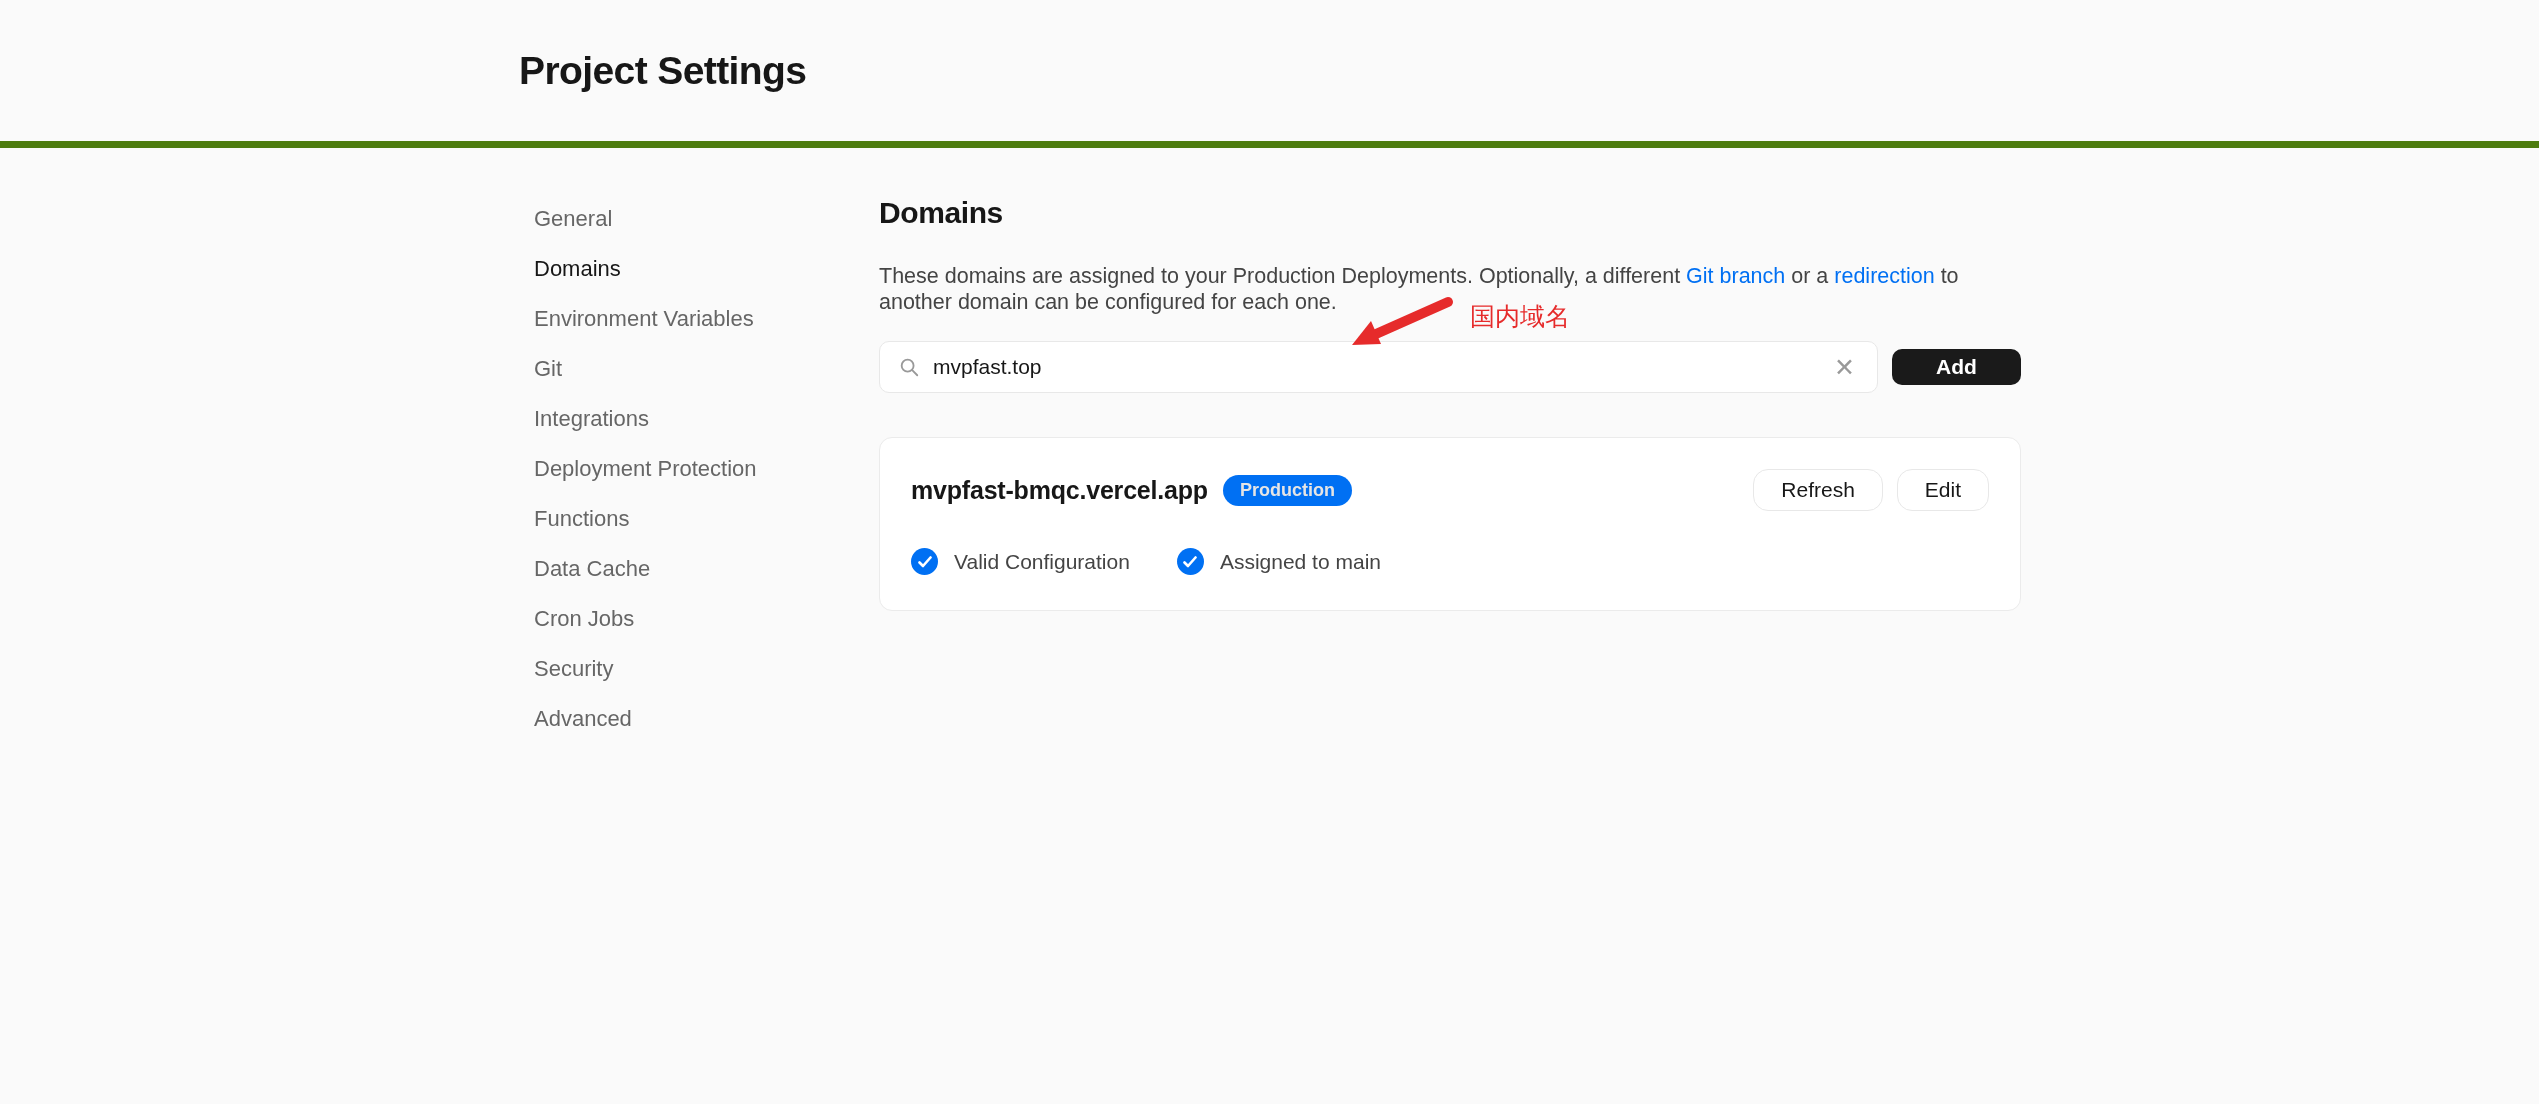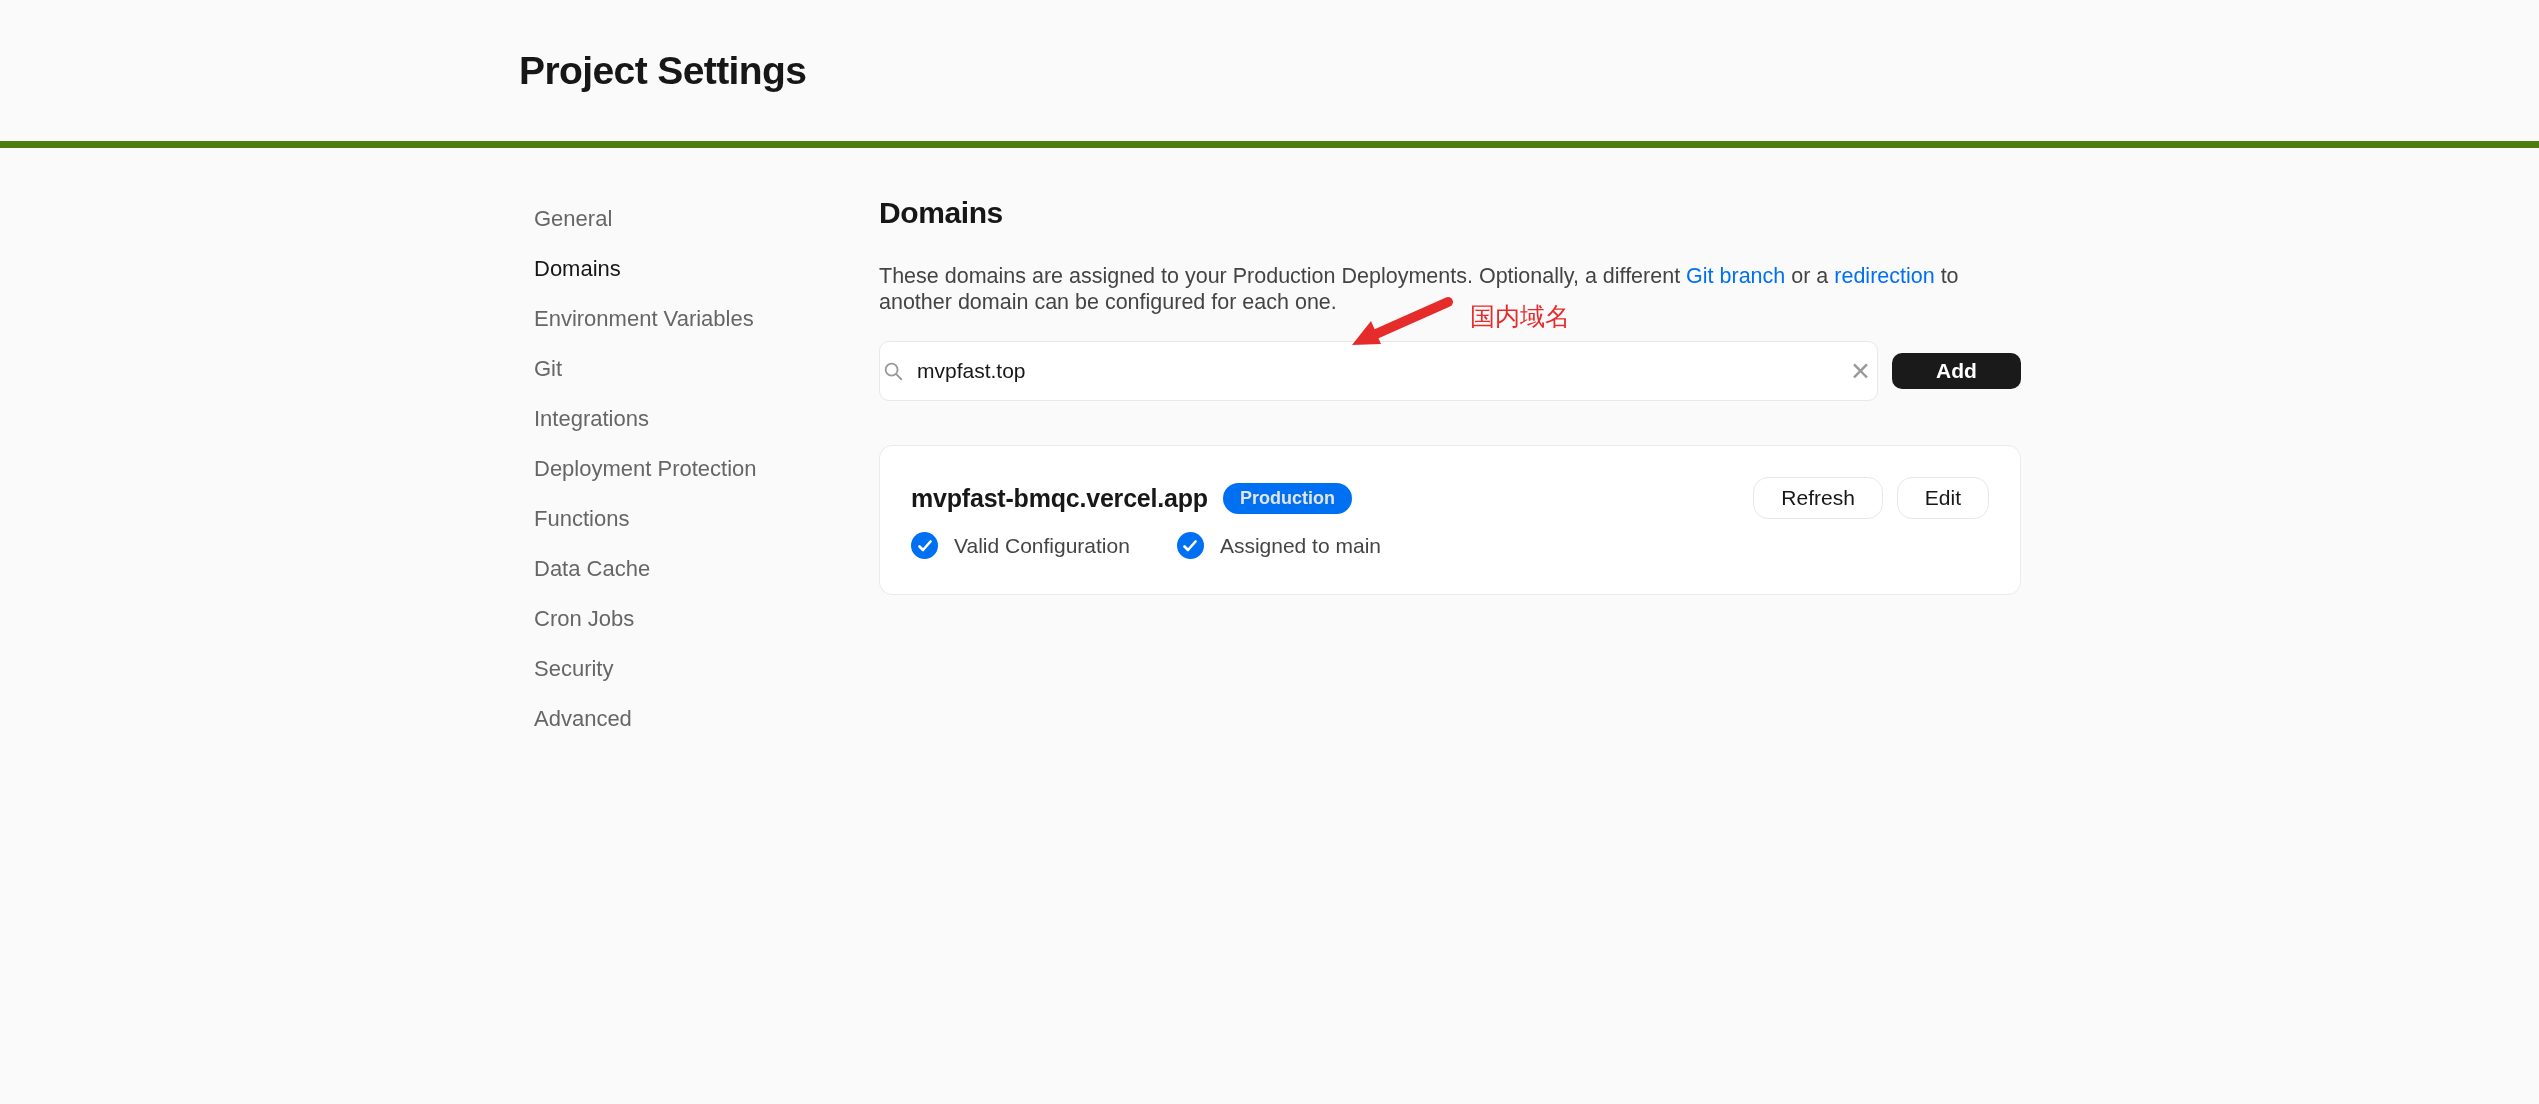--- a/index.html
+++ b/index.html
@@ -99,27 +99,27 @@
   }
 
   
   .search-row {
     display: flex;
     gap: 14px;
     align-items: center;
   }
   .search-box {
     flex: 1;
-    height: 60px;
+    height: 52px;
     background: #ffffff;
     border: 1px solid #e8e8e8;
     border-radius: 10px;
     display: flex;
     align-items: center;
-    padding: 0 2px;
+    padding: 0 18px;
     gap: 13px;
   }
   .search-box .value {
     flex: 1;
     font-size: 21px;
     color: #171717;
   }
   .clear-btn {
     font-size: 25px;
     color: #999999;
@@ -187,21 +187,21 @@
     border: 1px solid #e8e8e8;
     border-radius: 15px;
     font-size: 21px;
     color: #171717;
     cursor: pointer;
     font-family: inherit;
   }
   .card-row2 {
     display: flex;
     gap: 47px;
-    margin-top: 13px;
+    margin-top: 37px;
     align-items: center;
   }
   .status-item {
     display: flex;
     align-items: center;
     gap: 16px;
   }
   .status-icon {
     width: 27px;
     height: 27px;

